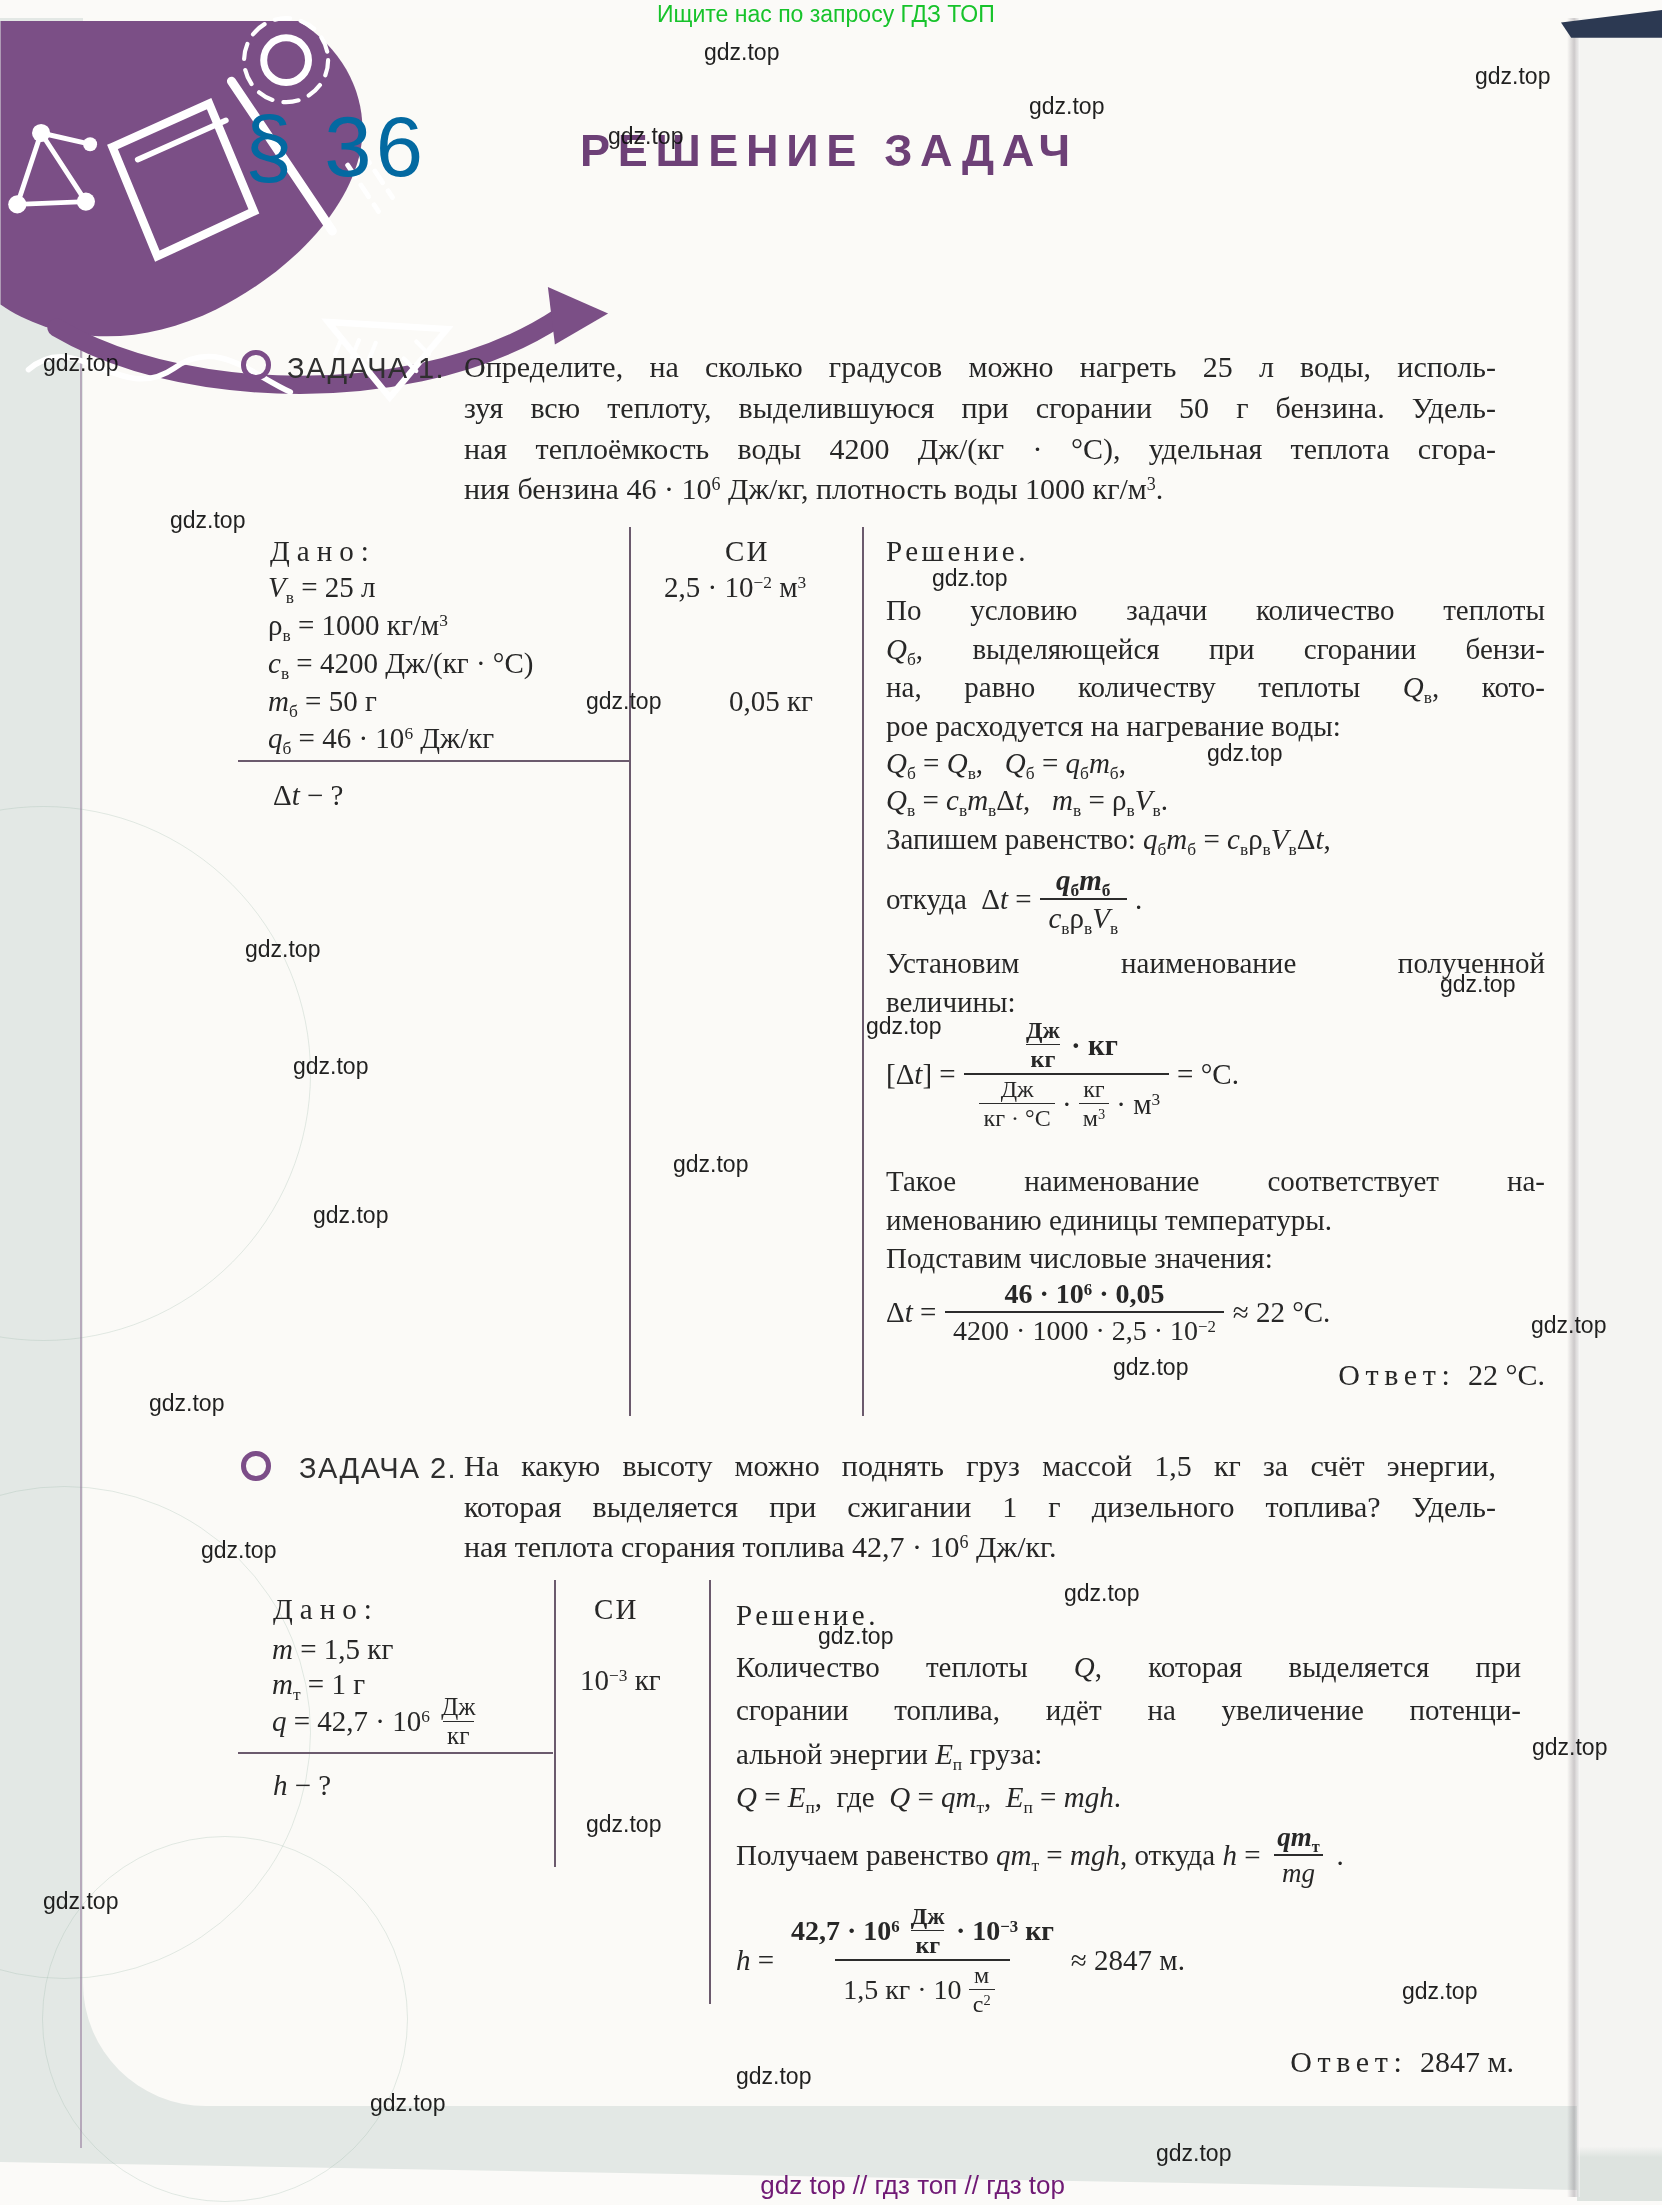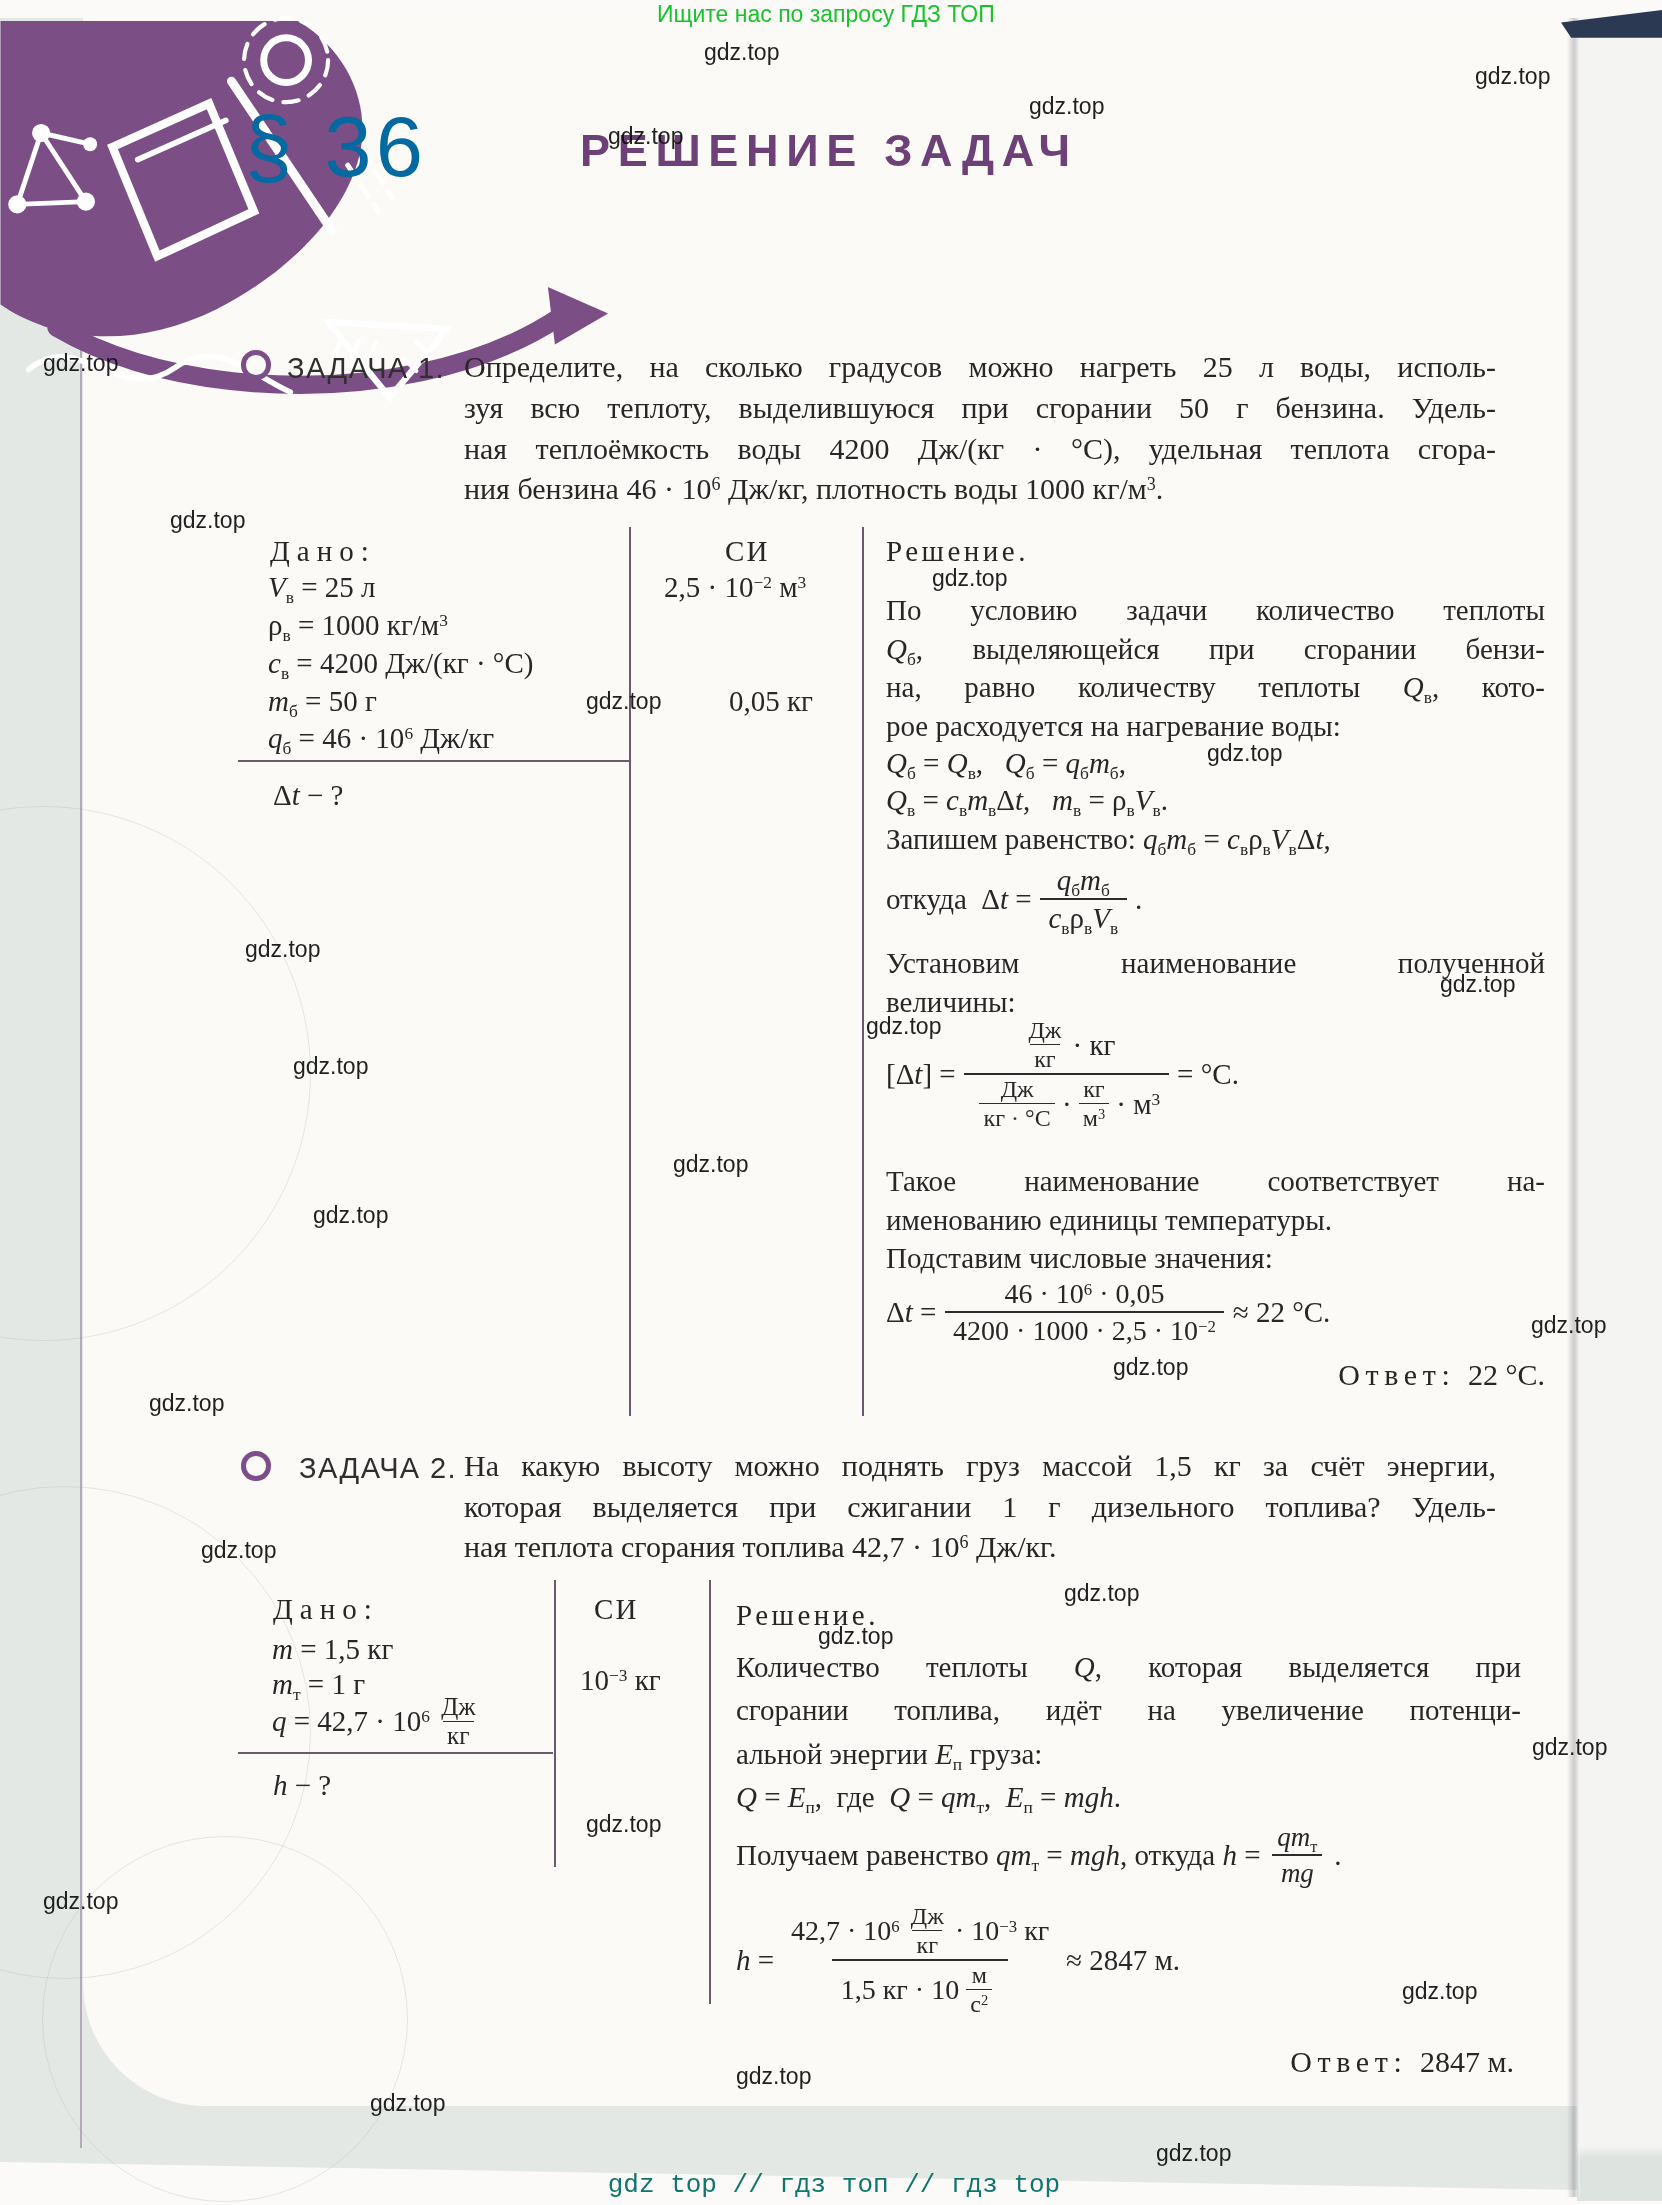--- a/index.html
+++ b/index.html
@@ -20,39 +20,39 @@
   .hairline{position:absolute;left:80px;top:333px;width:2.1px;height:1815px;background:#8a6a92;opacity:.5;}
   .arc{position:absolute;border-radius:50%;border:1.4px solid rgba(154,184,168,.28);}
   
   .ser{font-size:29px;white-space:nowrap;}
   .st{font-size:30px;}
   .jline{white-space:normal;text-align:justify;text-align-last:justify;}
   .wm{position:absolute;font-family:"Liberation Sans",sans-serif;font-size:23px;color:#0e0e0e;
       opacity:.92;white-space:nowrap;}
   .banner{position:absolute;left:657px;top:1.4px;font-family:"Liberation Sans",sans-serif;
           font-size:23px;color:#17c32b;white-space:nowrap;}
-  .footer{position:absolute;left:603px;top:2170px;width:462px;text-align:center;
-          font-family:Liberation Mono, monospace;font-size:26px;color:#0f766e;white-space:nowrap;}
+  .footer{position:absolute;left:603px;top:2170px;width:462px;text-align:right;
+          font-family:Liberation Sans, sans-serif;font-size:26px;color:#701a75;white-space:nowrap;}
   .secnum{position:absolute;left:245px;top:98px;font-family:"Liberation Sans",sans-serif;
           font-size:85px;color:#0369a1;letter-spacing:4.2px;}
   .ptitle{position:absolute;left:580px;top:125px;font-family:"Liberation Sans",sans-serif;
           font-weight:bold;font-size:45px;letter-spacing:7.7px;color:#6d4077;white-space:nowrap;}
   .ring{position:absolute;width:19.6px;height:19.6px;border:5.6px solid #7c4d88;border-radius:50%;}
   .tlabel{position:absolute;font-family:"Liberation Sans",sans-serif;font-size:29px;
           letter-spacing:1.4px;color:#2f2f2f;white-space:nowrap;}
   .vsep{position:absolute;width:2.1px;background:#6b5a6d;}
   .husep{position:absolute;height:2.1px;background:#6b5a6d;}
   .spaced{letter-spacing:7px;}
   .spaced2{letter-spacing:3.5px;}
   sub{font-size:60%;line-height:0;vertical-align:-0.35em;}
   sup{font-size:60%;line-height:0;vertical-align:0.5em;}
   .frow{position:absolute;display:flex;align-items:center;white-space:nowrap;font-size:29px;}
   .fr{display:inline-flex;flex-direction:column;align-items:center;vertical-align:middle;
       margin:0 8.4px;line-height:1.12;text-align:center;}
-  .fr>.num{padding:1.4px 8.4px;}
+  .fr>.num{padding:1.4px 8.4px;font-weight:bold;}
   .fr>.den{border-top:2.1px solid #2c2c2c;padding:2.1px 8.4px 1.4px;}
   .ufr{display:inline-flex;flex-direction:column;align-items:center;font-size:24px;
        margin:0 7px;line-height:1.05;text-align:center;}
   .ufr>.num{padding:0 4.2px 0.7px;}
   .ufr>.den{border-top:1.8px solid #2c2c2c;padding:1.4px 4.2px 0;}
   .irow{display:flex;align-items:center;justify-content:center;white-space:nowrap;}
   .ans{position:absolute;display:flex;justify-content:flex-end;gap:12.6px;font-size:30px;white-space:nowrap;text-align:center;}
   .anslbl{letter-spacing:5.6px;}
 </style>
 </head>

